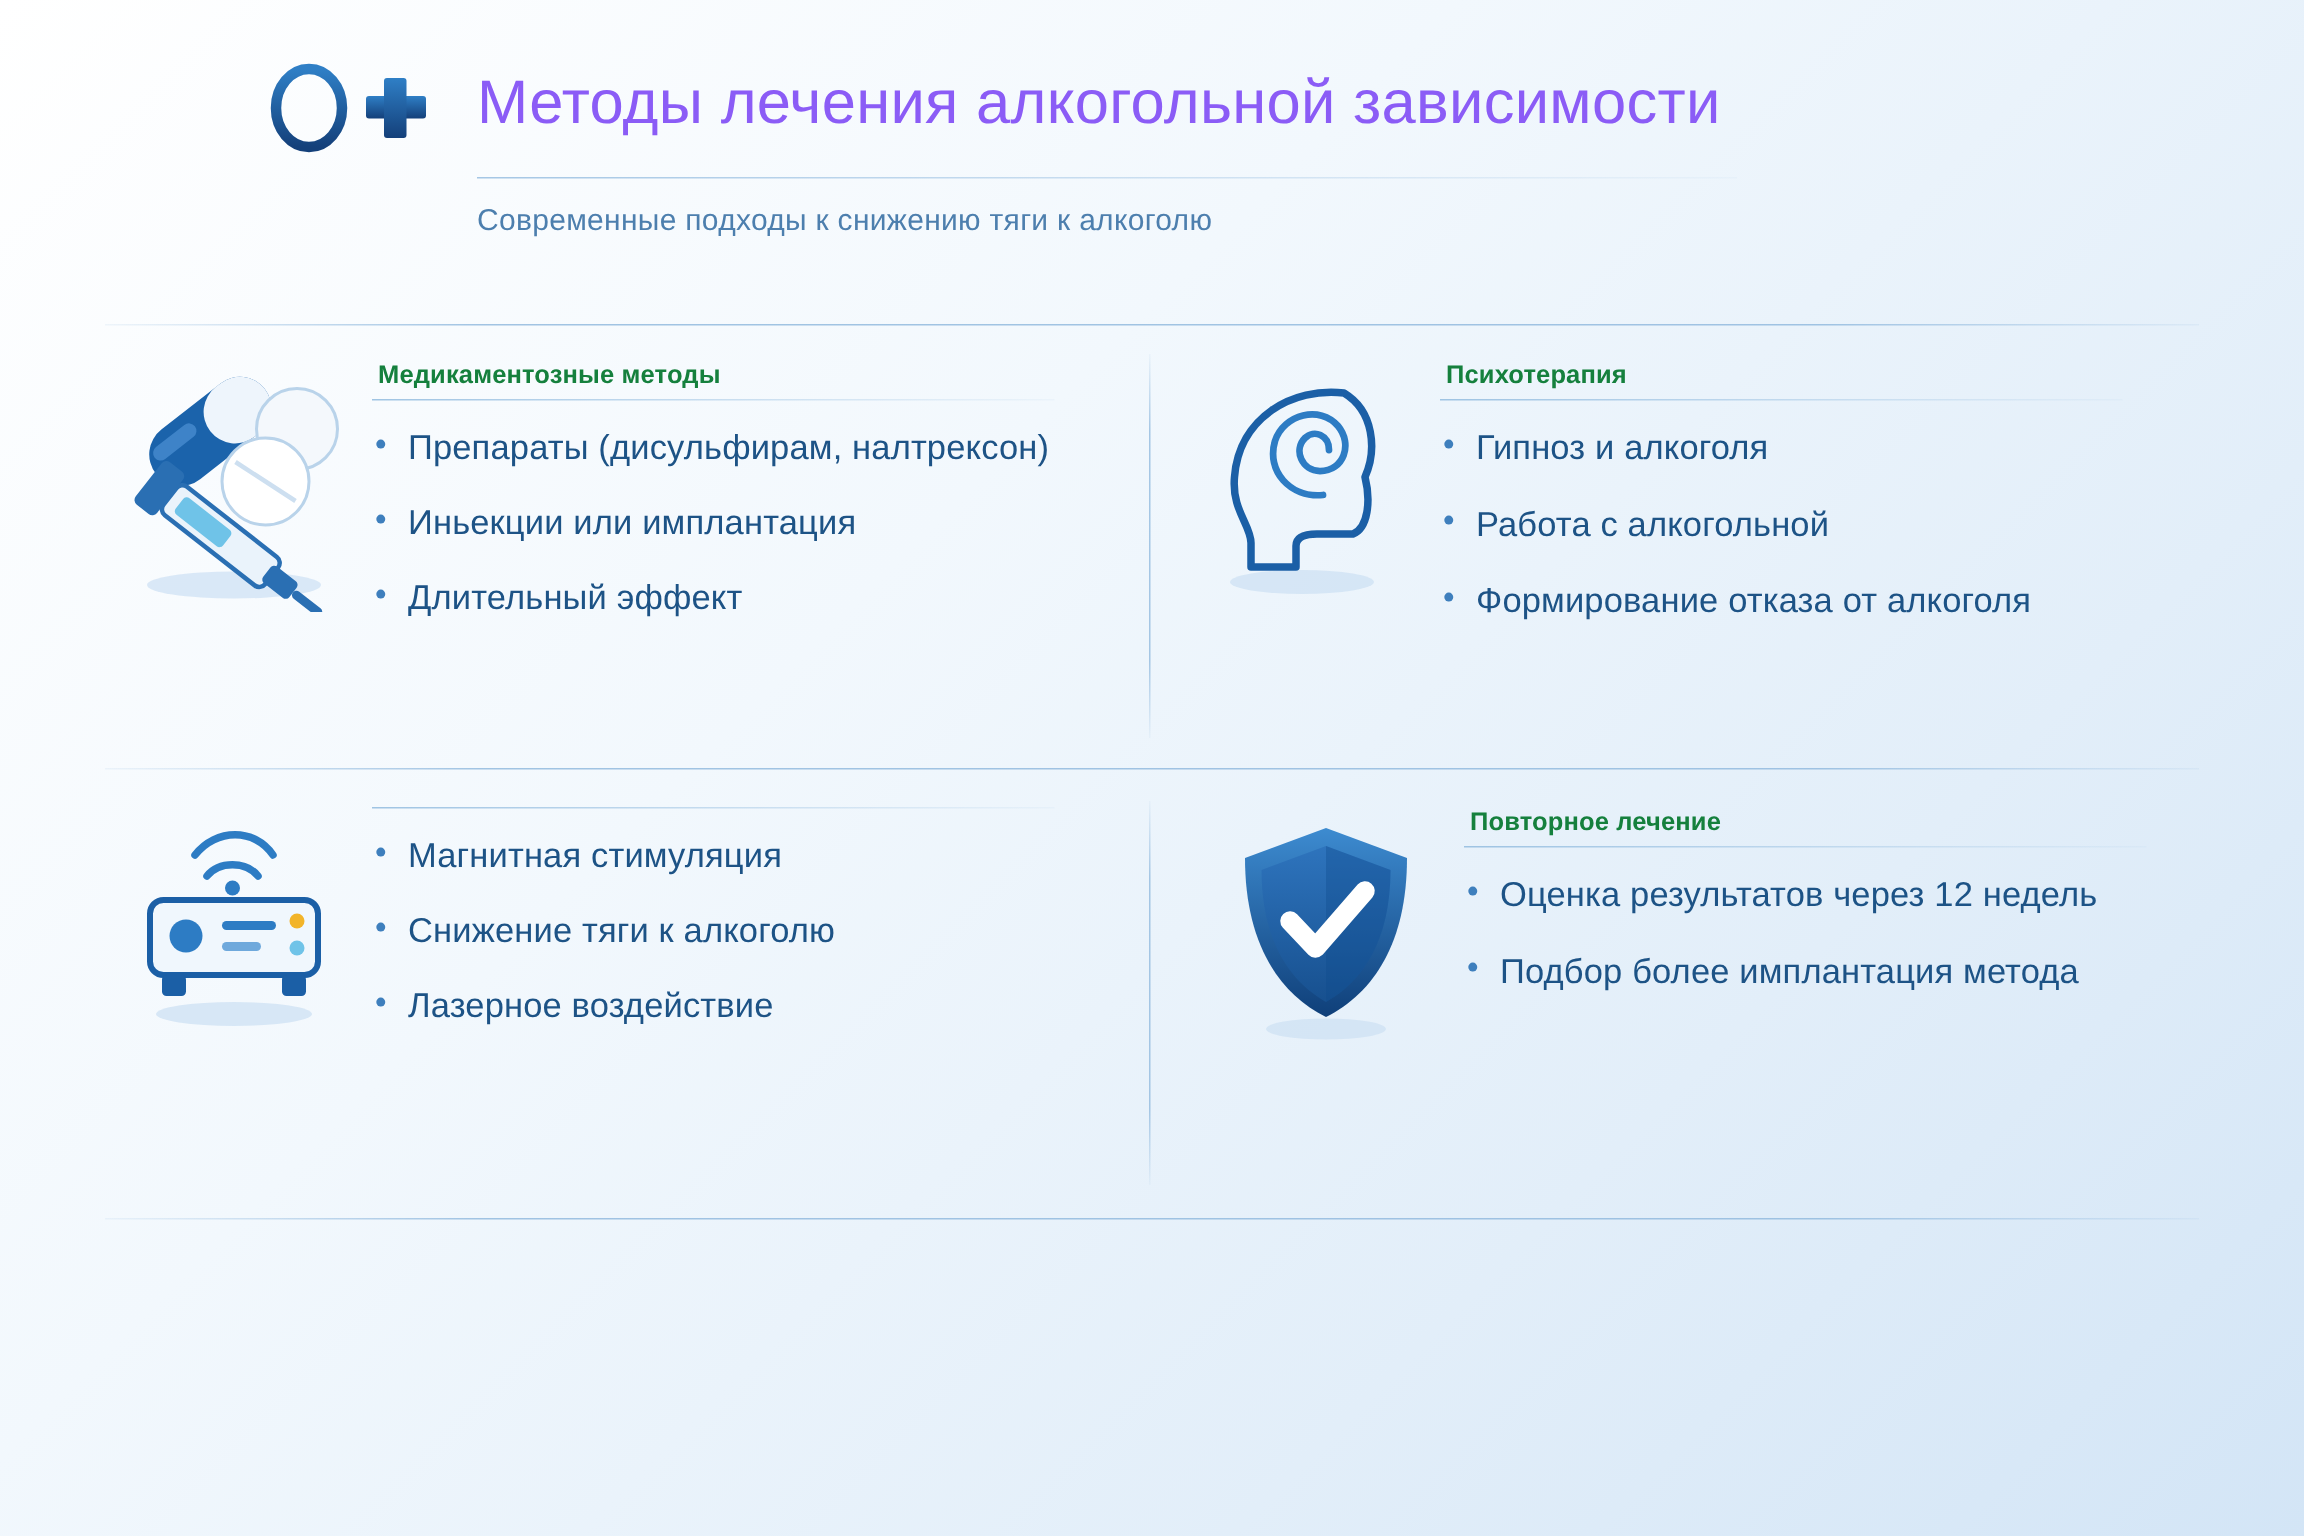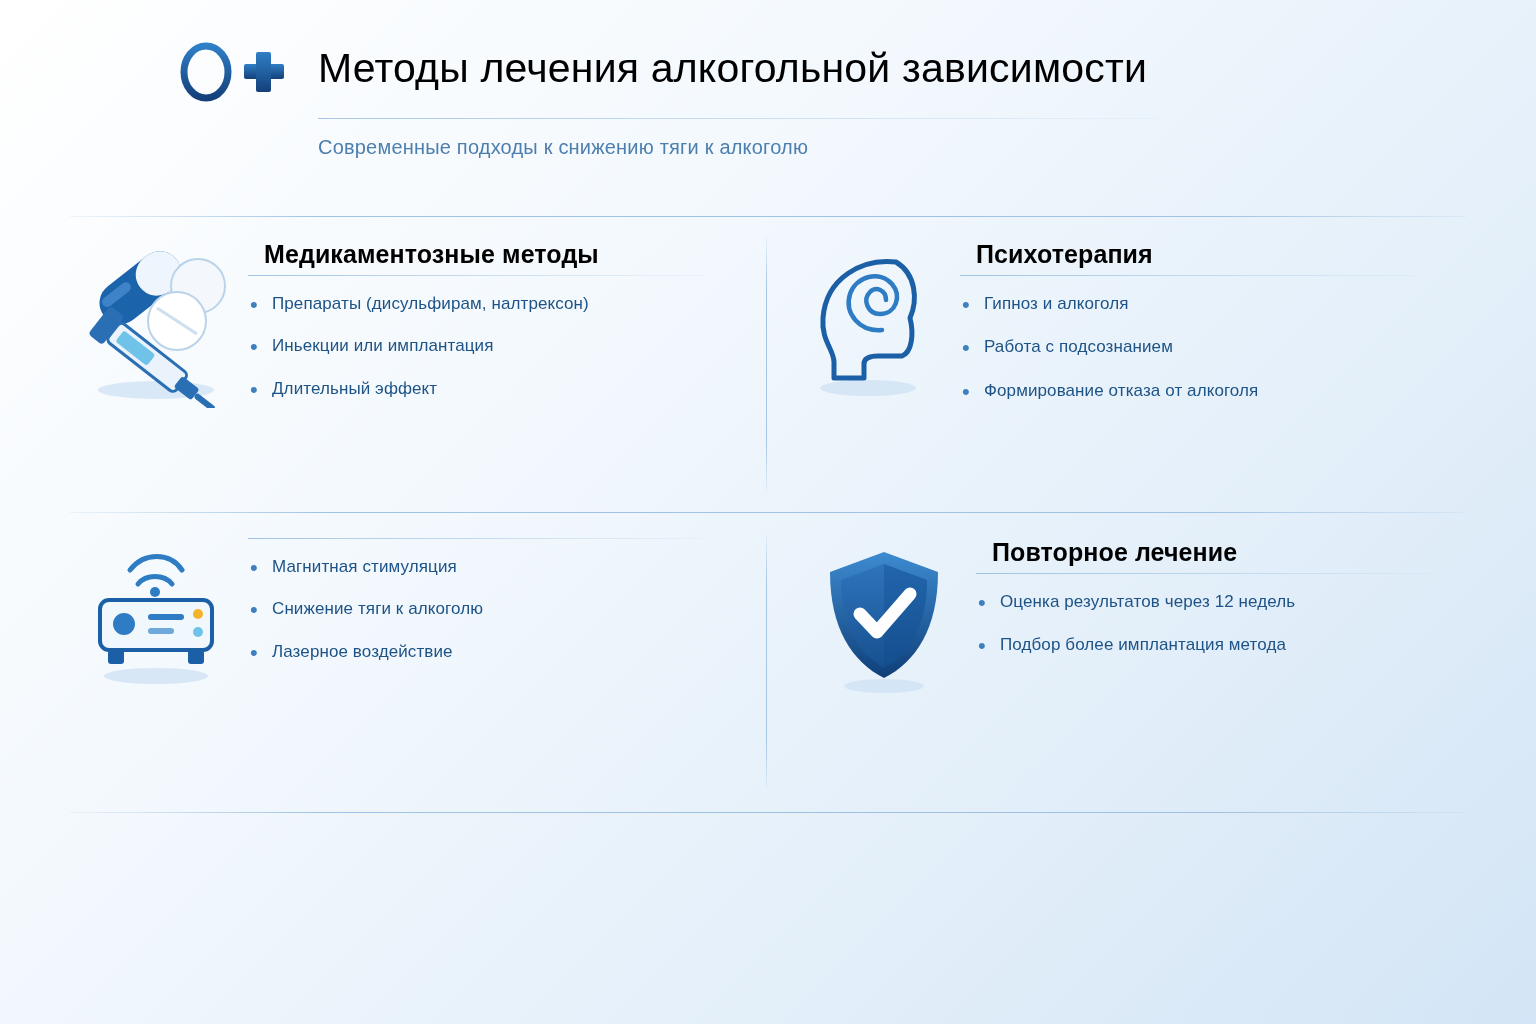--- a/index.html
+++ b/index.html
@@ -37,21 +37,21 @@
     height: 70px;
   }
   .title {
     position: absolute;
     left: 318px;
     top: 44px;
     width: 1100px;
     font-size: 41px;
     font-weight: 400;
     letter-spacing: 0.2px;
-    color: #000000;
+    color: #8b5cf6;
     line-height: 1.2;
   }
   .title-rule {
     position: absolute;
     left: 318px;
     top: 118px;
     width: 840px;
     height: 1px;
     background: linear-gradient(to right, rgba(120,170,215,0.65), rgba(120,170,215,0.05));
   }
@@ -110,42 +110,42 @@
     width: 160px;
     height: 170px;
   }
   .card-body {
     position: absolute;
     left: 176px;
     top: 12px;
     width: 520px;
   }
   .card-title {
-    font-size: 25px;
+    font-size: 17px;
     font-weight: 700;
-    color: #000000;
-    margin: 0 0 6px 16px;
+    color: #15803d;
+    margin: 0 0 6px 4px;
     letter-spacing: 0.1px;
   }
   .card-rule {
     width: 455px;
     height: 1px;
     background: linear-gradient(to right, rgba(150,190,224,0.9), rgba(150,190,224,0.08));
     margin-bottom: 17px;
   }
   ul.bullets {
     list-style: none;
     margin: 0;
     padding: 0;
   }
   ul.bullets li {
     position: relative;
     padding-left: 24px;
     margin-bottom: 21px;
-    font-size: 17px;
+    font-size: 23px;
     color: #1d5386;
     line-height: 1.25;
     letter-spacing: 0.1px;
   }
   ul.bullets li::before {
     content: "•";
     position: absolute;
     left: 2px;
     top: -2px;
     font-size: 22px;
@@ -245,21 +245,21 @@
           <ellipse cx="78" cy="150" rx="48" ry="8" fill="#cfe2f4" opacity="0.8"></ellipse>
           <path d="M106 24 C72 20 36 40 33 80 C31 102 44 112 44 124 L44 140 L74 140 L74 126 C74 120 80 118 88 118 L112 118 C122 114 124 96 120 80 C128 62 126 36 106 24 Z" fill="none" stroke="#1b5fa6" stroke-width="5" stroke-linejoin="round" stroke-linecap="round"></path>
           <path d="M96 62 C96 52 86 48 80 54 C72 62 78 76 90 76 C106 76 112 58 102 46 C90 32 66 38 60 56 C54 76 70 94 92 92" fill="none" stroke="#2d7cc4" stroke-width="4.5" stroke-linecap="round"></path>
         </svg>
       </div>
       <div class="card-body">
         <h2 class="card-title">Психотерапия</h2>
         <div class="card-rule"></div>
         <ul class="bullets">
           <li>Гипноз и алкоголя</li>
-          <li>Работа с подсознанием</li>
+          <li>Работа с алкогольной</li>
           <li>Формирование отказа от алкоголя</li>
         </ul>
       </div>
     </div>
 
     <div class="cell c2">
       <div class="icon-wrap">
         <svg width="160" height="170" viewBox="0 0 160 170" aria-hidden="true">
           <ellipse cx="78" cy="140" rx="52" ry="8" fill="#cfe2f4" opacity="0.8"></ellipse>
 

